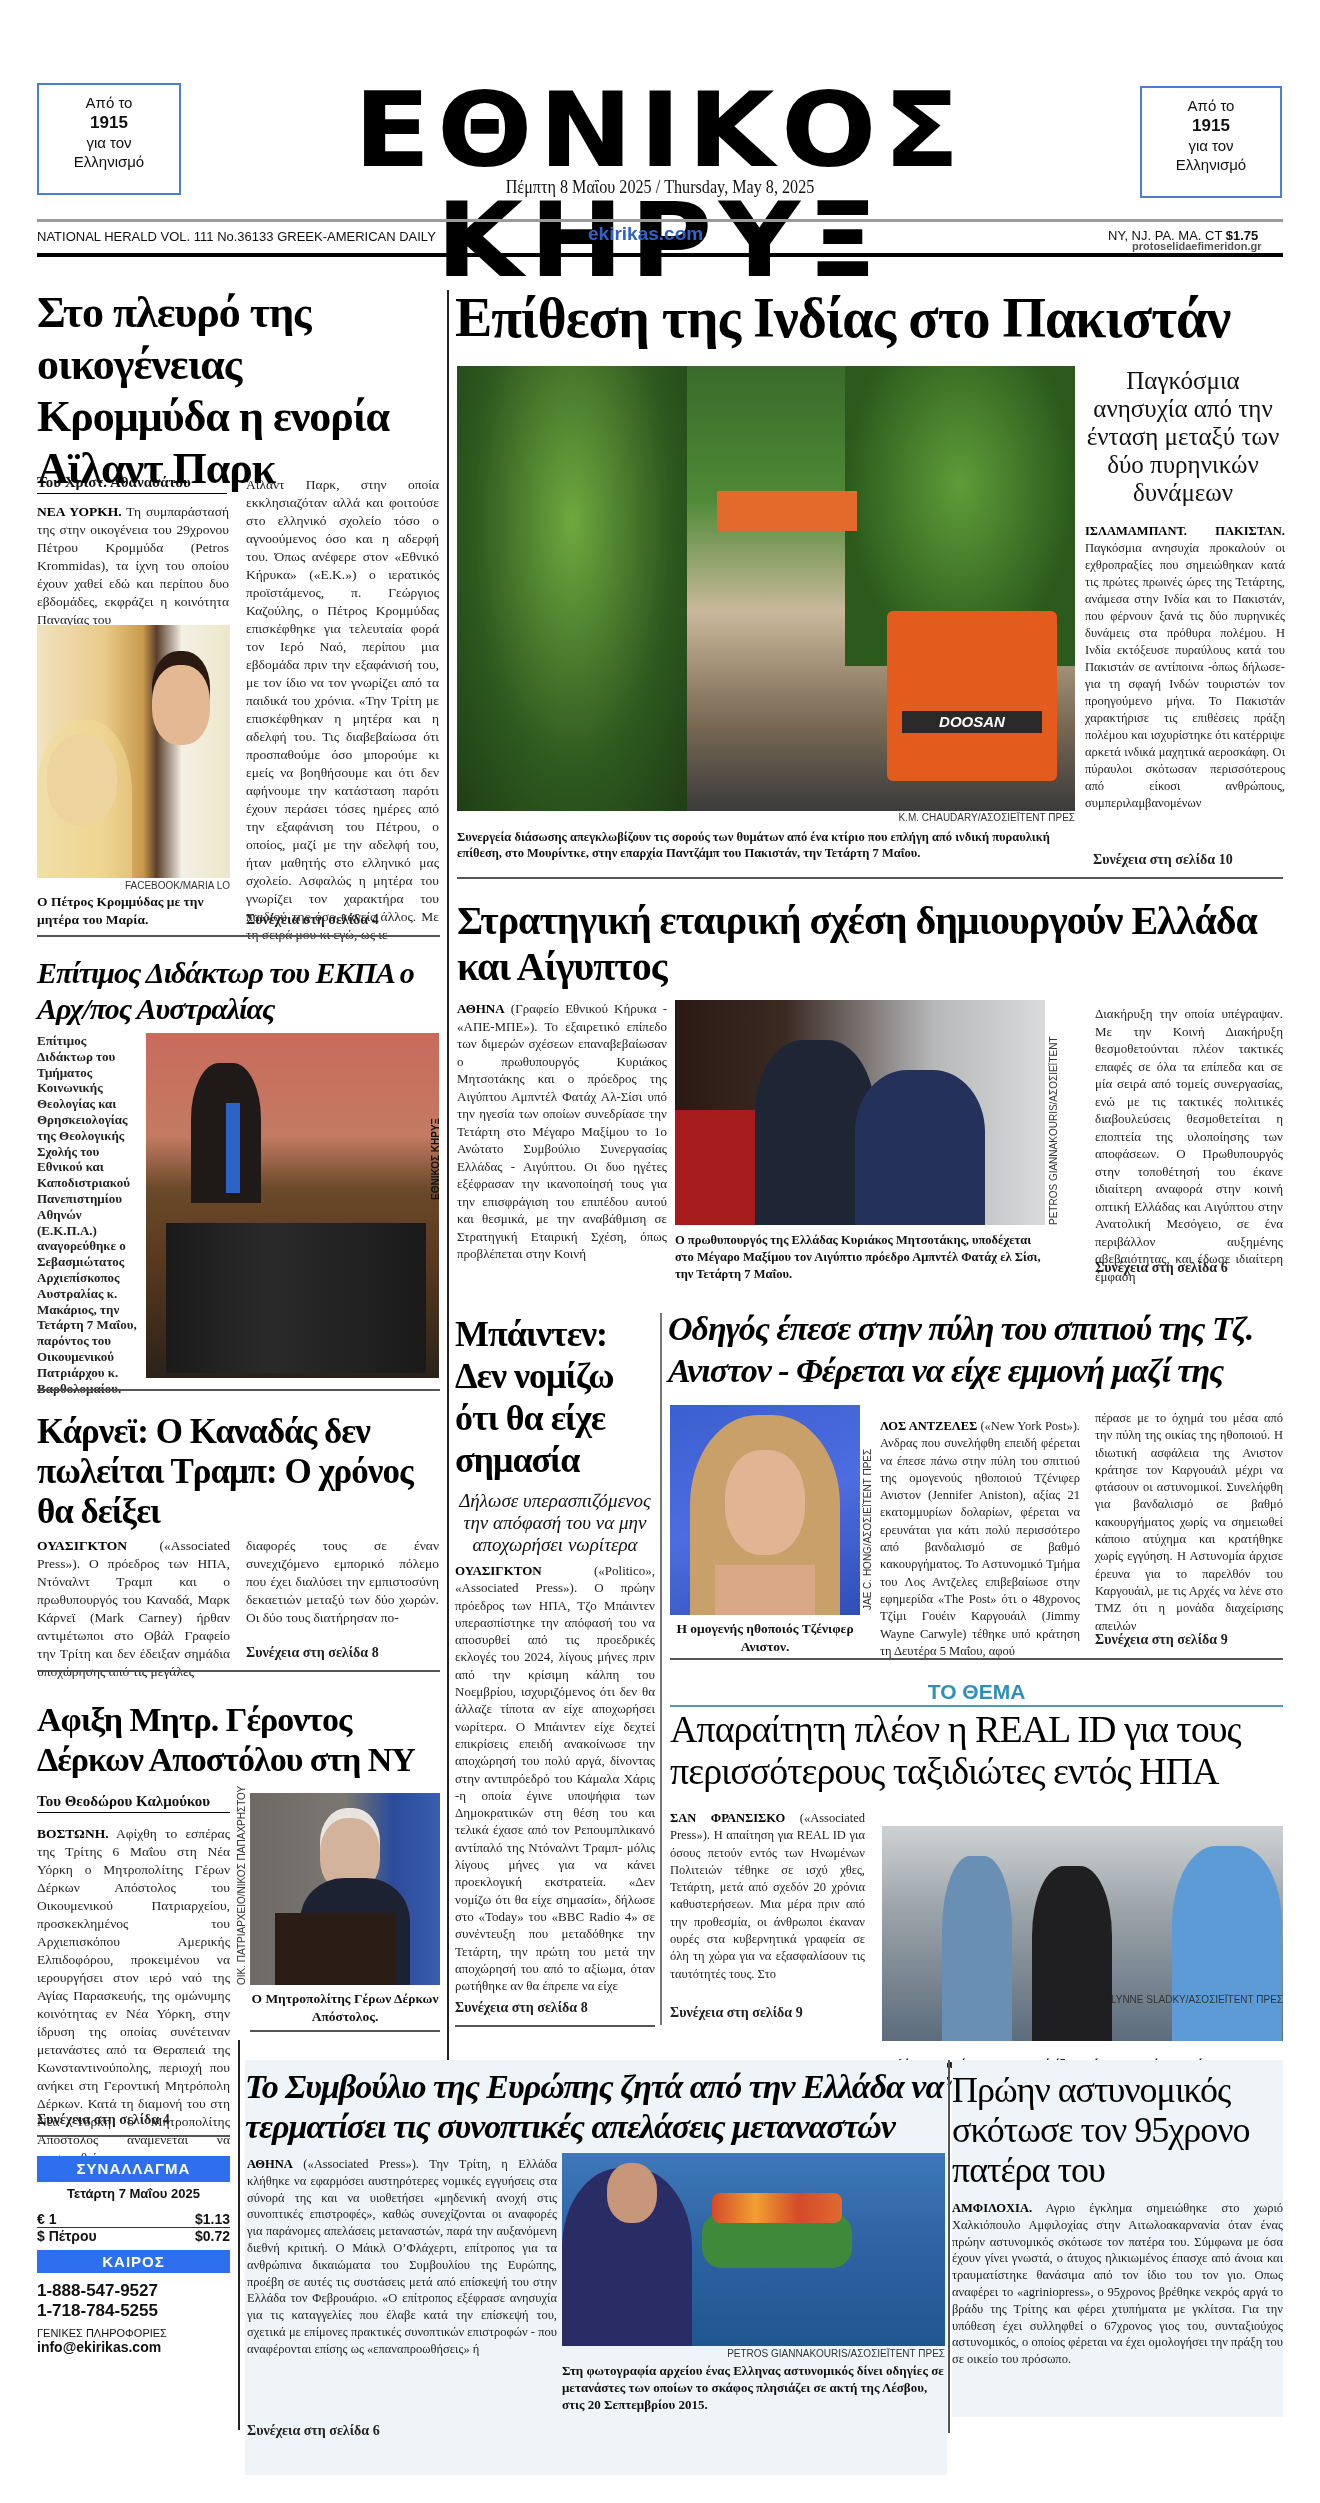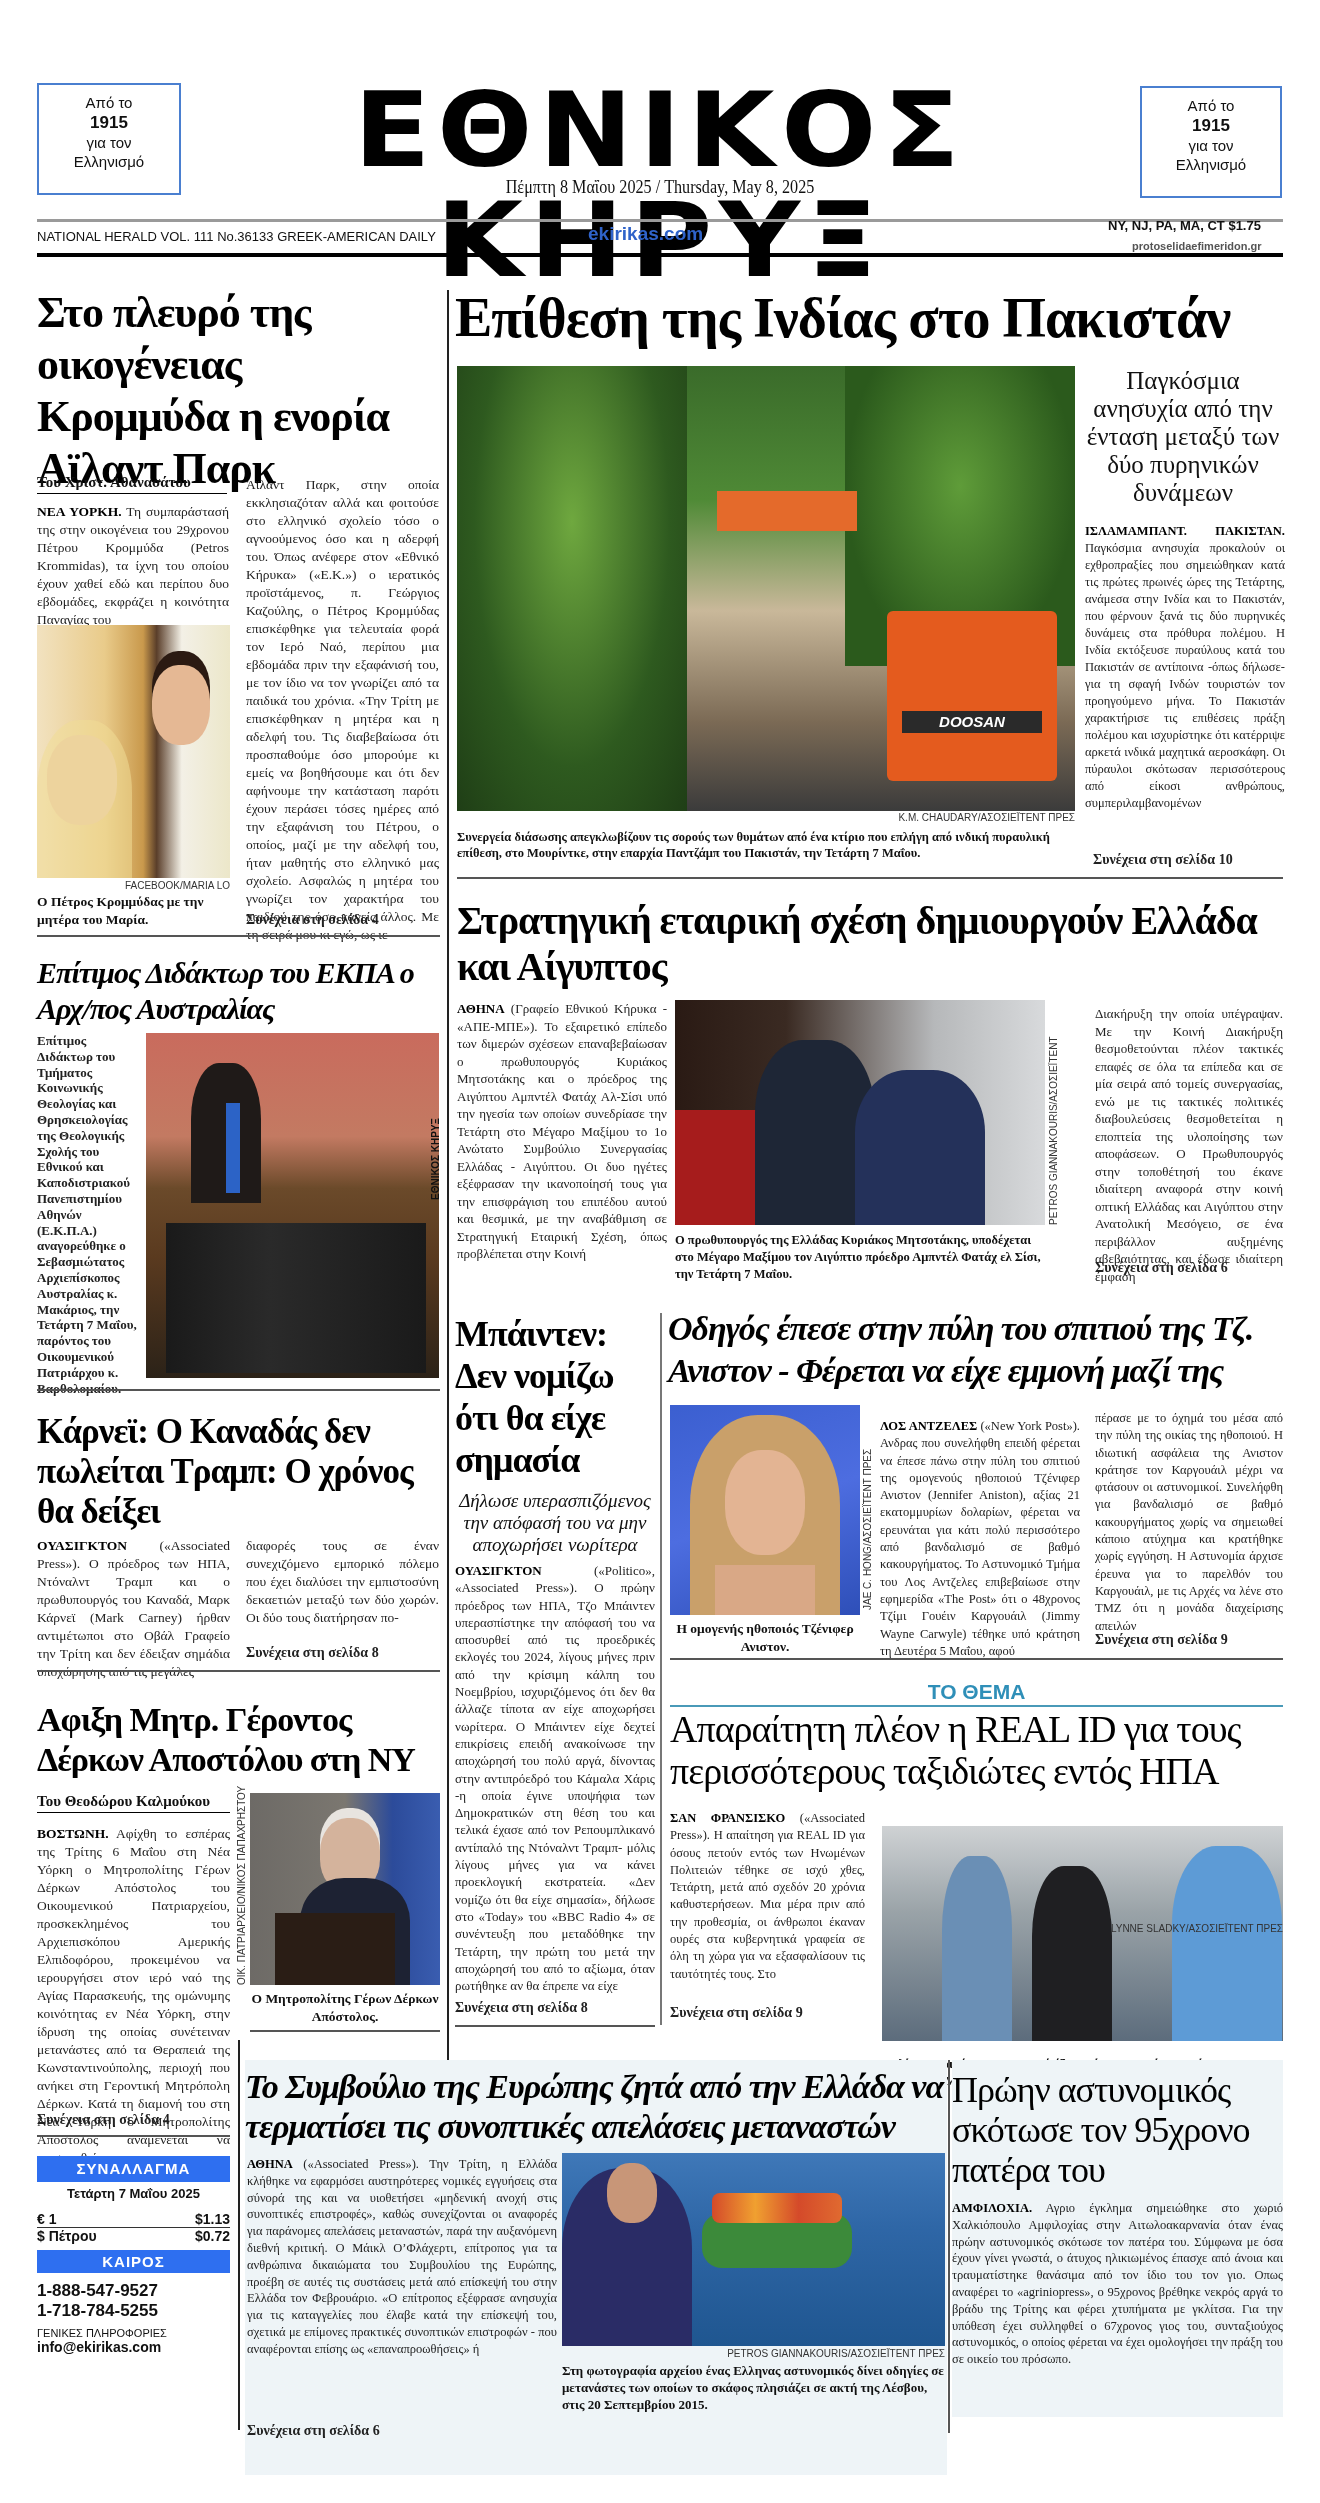--- a/index.html
+++ b/index.html
@@ -47,21 +47,21 @@
   <div class="l2">1915</div>
   <div class="l1">για τον</div>
   <div class="l1">Ελληνισμό</div>
 </div>
 <div class="abs masthead-title" style="left:220px;top:75px;width:880px;">ΕΘΝΙΚΟΣ ΚΗΡΥΞ</div>
 <div class="abs date-line" style="left:330px;top:176px;width:660px;">Πέμπτη 8 Μαΐου 2025 / Thursday, May 8, 2025</div>
 
 <div class="abs rule-grey" style="left:37px;top:219px;width:1246px;"></div>
 <div class="abs infobar" style="left:37px;top:229px;">NATIONAL HERALD VOL. 111 No.36133  GREEK-AMERICAN DAILY</div>
 <div class="abs site" style="left:588px;top:223px;">ekirikas.com</div>
-<div class="abs infobar" style="left:1108px;top:218px;font-weight:bold;">
+<div class="abs infobar" style="left:1108px;top:228px;">
   <span>NY, NJ, PA, MA, CT</span>
   <b>$1.75</b>
 </div>
 <div class="abs" style="left:1130px;top:240px;font-family:'Liberation Sans',sans-serif;font-size:11px;font-weight:bold;color:#555;background:#fff;padding:0 2px;">protoselidaefimeridon.gr</div>
 <div class="abs rule-black" style="left:37px;top:253px;width:1246px;"></div>
 
 <div class="abs vline" style="left:447px;top:290px;height:1770px;"></div>
 
 <div class="abs" style="left:37px;top:287px;width:400px;">
   <h2 class="hd" style="font-size:44px;line-height:52px;">Στο πλευρό της οικογένειας Κρομμύδα η ενορία Αϊλαντ Παρκ</h2>
@@ -167,21 +167,21 @@
 <div class="abs body" style="left:670px;top:1810px;width:195px;font-size:12.5px;line-height:17.3px;">
   <span class="lead">ΣΑΝ ΦΡΑΝΣΙΣΚΟ</span>
   <span>(«Associated Press»). Η απαίτηση για REAL ID για όσους πετούν εντός των Ηνωμένων Πολιτειών τέθηκε σε ισχύ χθες, Τετάρτη, μετά από σχεδόν 20 χρόνια καθυστερήσεων. Μια μέρα πριν από την προθεσμία, οι άνθρωποι έκαναν ουρές στα κυβερνητικά γραφεία σε όλη τη χώρα για να εξασφαλίσουν τις ταυτότητές τους. Στο</span>
 </div>
 <div class="abs cont" style="left:670px;top:2005px;">Συνέχεια στη σελίδα 9</div>
 <div class="photo" style="left:882px;top:1826px;width:401px;height:215px;background:linear-gradient(180deg,#cfd2d4 0%,#9aa3a8 40%,#5c6c7c 100%);">
   <div style="position:absolute;left:60px;top:30px;width:70px;height:185px;background:#6a8fb5;border-radius:40% 40% 0 0;"></div>
   <div style="position:absolute;left:150px;top:40px;width:80px;height:175px;background:#1f1f22;border-radius:40% 40% 0 0;"></div>
   <div style="position:absolute;left:290px;top:20px;width:110px;height:195px;background:#5d9bd6;border-radius:40% 40% 0 0;"></div>
 </div>
-<div class="abs credit" style="left:882px;top:1923px;width:401px;">LYNNE SLADKY/ΑΣΟΣΙΕΪΤΕΝΤ ΠΡΕΣ</div>
+<div class="abs credit" style="left:882px;top:1994px;width:401px;">LYNNE SLADKY/ΑΣΟΣΙΕΪΤΕΝΤ ΠΡΕΣ</div>
 <div class="abs caption" style="left:882px;top:2055px;width:401px;font-size:13px;line-height:17px;">Πολίτες περιμένουν στην ουρά έξω από το Γραφείο Εφορίας της Κομητείας Μαϊάμι-Ντέιντ, την Τρίτη 6 Μαΐου.</div>
 
 <h2 class="abs hd" style="left:37px;top:1700px;width:403px;font-size:34px;line-height:40px;">Αφιξη Μητρ. Γέροντος Δέρκων Αποστόλου στη ΝΥ</h2>
 <div class="abs byline" style="left:37px;top:1793px;width:193px;">Του Θεοδώρου Καλμούκου</div>
 <div class="abs body" style="left:37px;top:1825px;width:193px;">
   <span class="lead">ΒΟΣΤΩΝΗ.</span>
   <span>Αφίχθη το εσπέρας της Τρίτης 6 Μαΐου στη Νέα Υόρκη ο Μητροπολίτης Γέρων Δέρκων Απόστολος του Οικουμενικού Πατριαρχείου, προσκεκλημένος του Αρχιεπισκόπου Αμερικής Ελπιδοφόρου, προκειμένου να ιερουργήσει στον ιερό ναό της Αγίας Παρασκευής, της ομώνυμης κοινότητας εν Νέα Υόρκη, στην ίδρυση της οποίας συνέτειναν μετανάστες από τα Θεραπειά της Κωνσταντινούπολης, περιοχή που ανήκει στη Γεροντική Μητρόπολη Δέρκων. Κατά τη διαμονή του στη Νέα Υόρκη ο Μητροπολίτης Απόστολος αναμένεται να επισκεφθεί</span>
 </div>
 <div class="abs cont" style="left:37px;top:2112px;">Συνέχεια στη σελίδα 4</div>
 <div class="abs hline" style="left:37px;top:2135px;width:193px;"></div>

